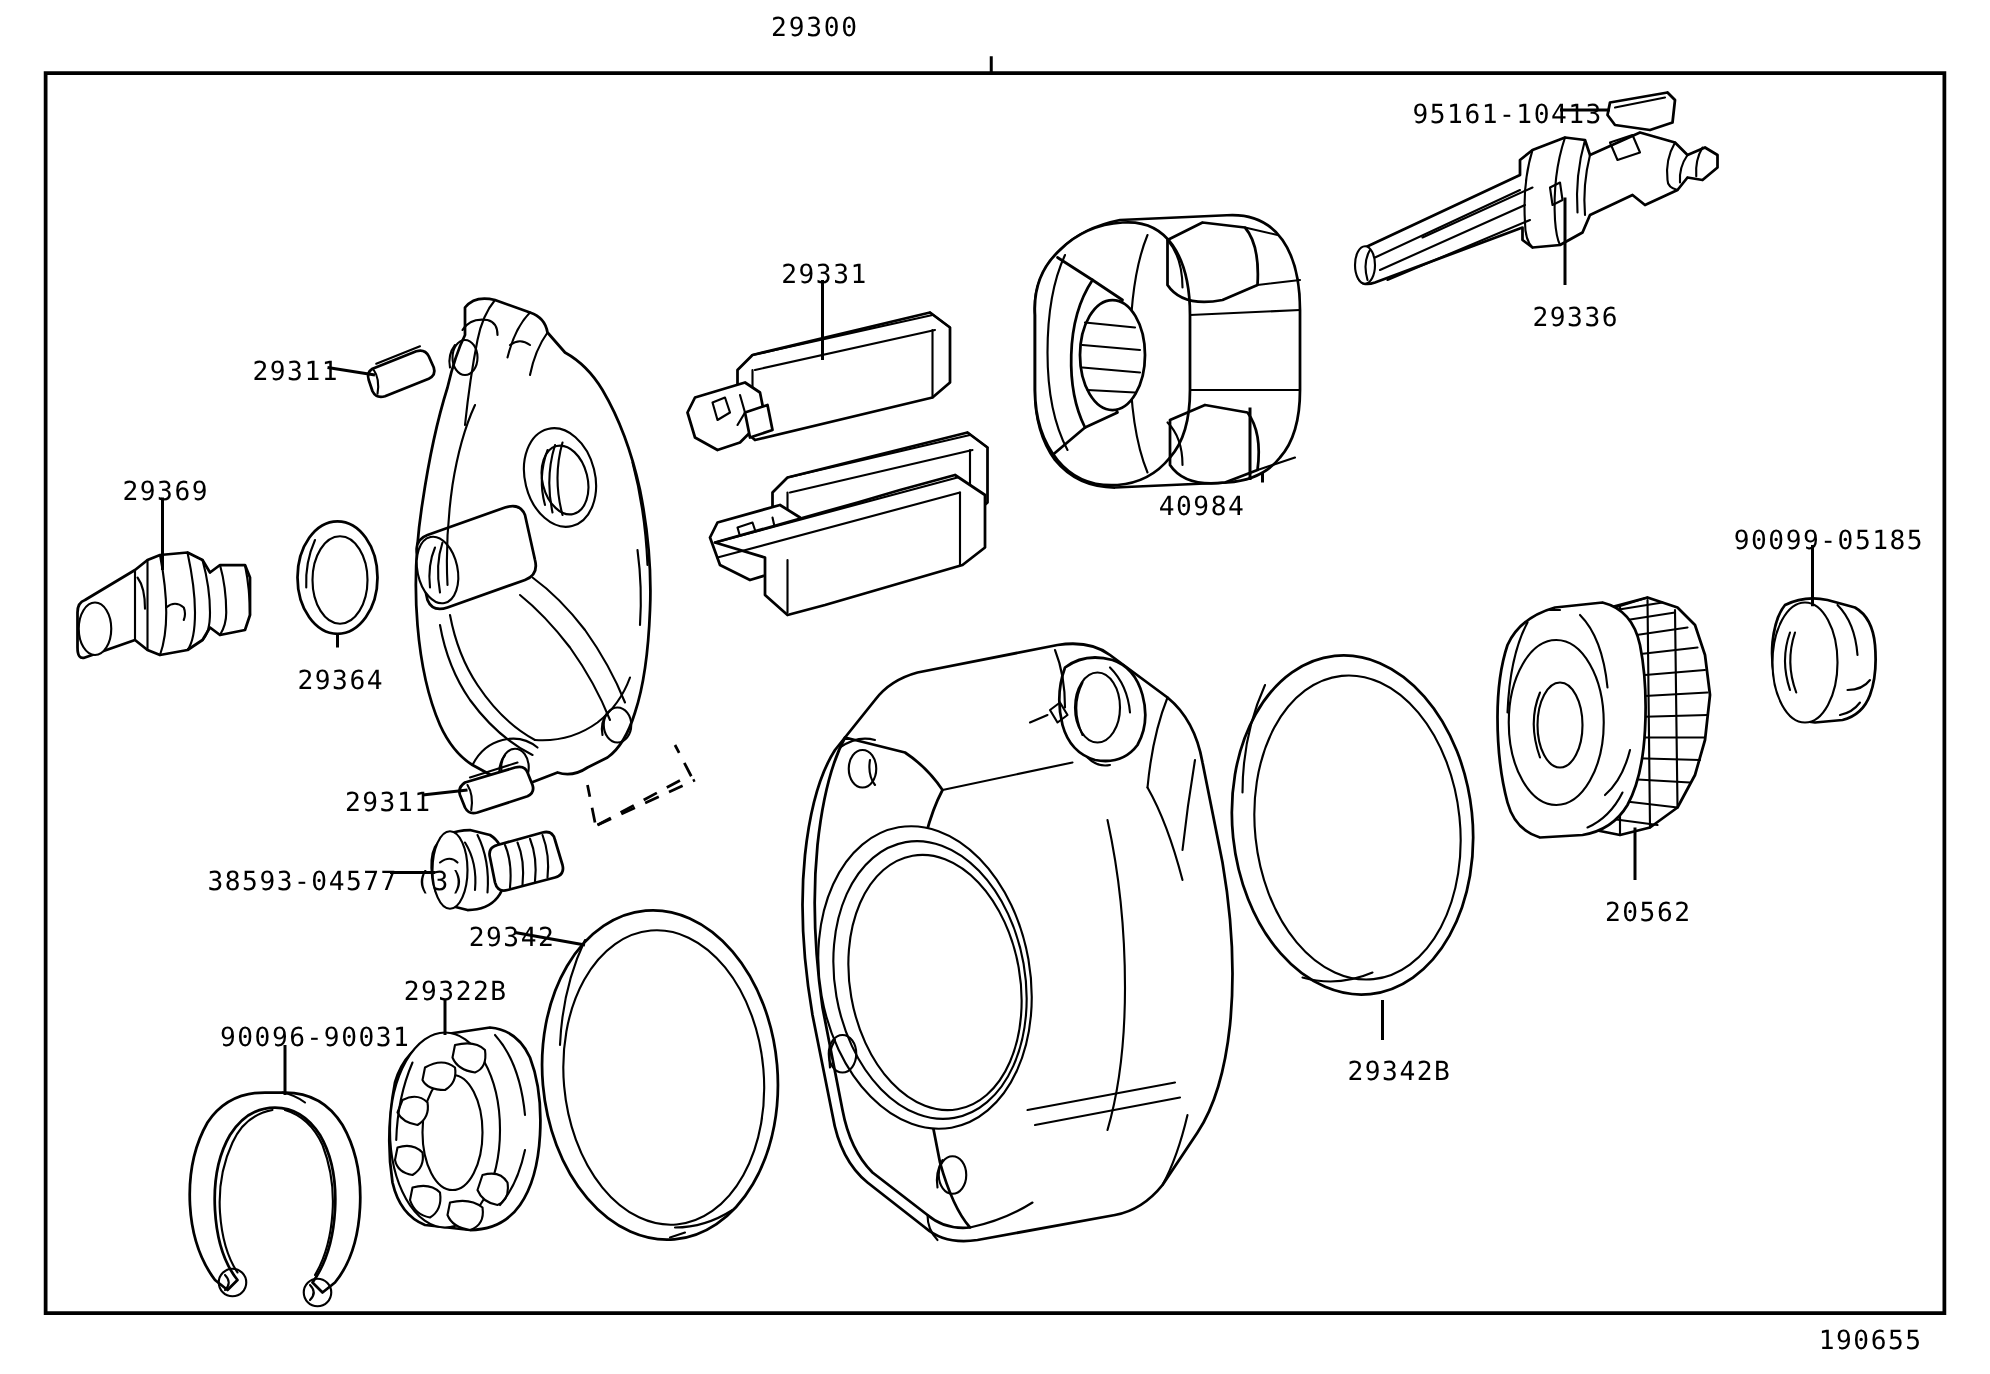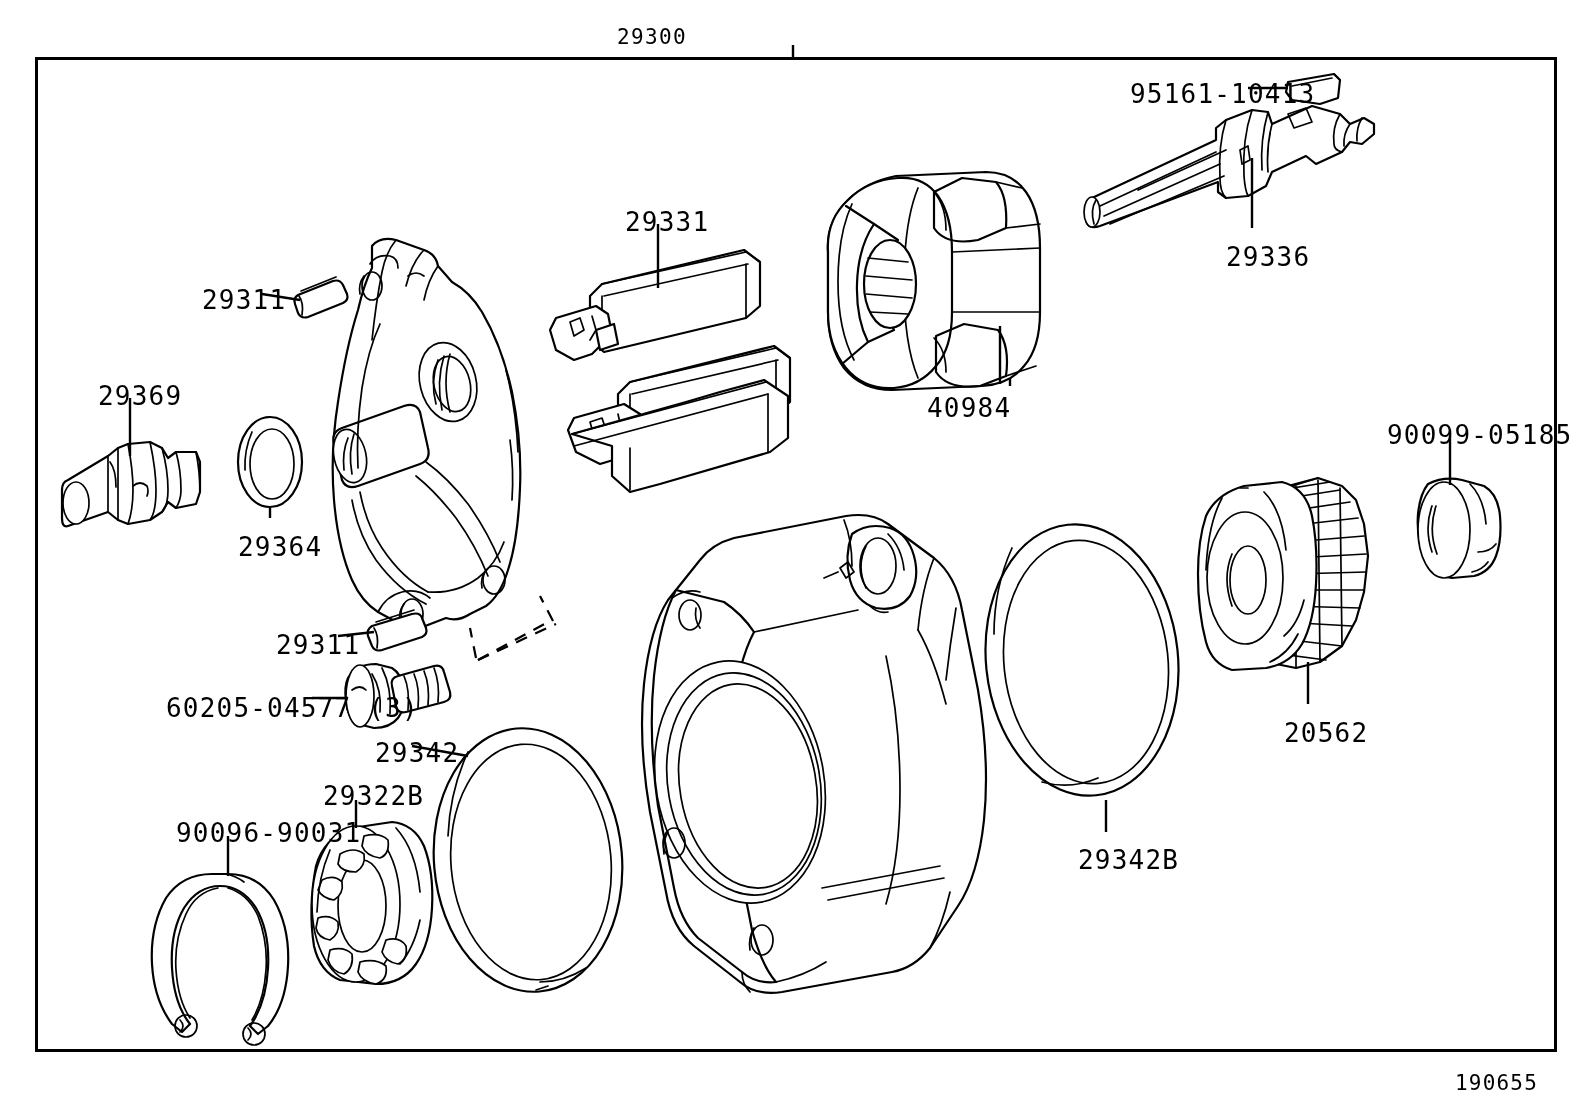--- a/index.html
+++ b/index.html
@@ -20,40 +20,39 @@
     position:absolute;
     left:35px; top:57px;
     width:1522px; height:995px;
     border:3px solid #000;
     box-sizing:border-box;
     background:#fff;
   }
   .lbl{
     position:absolute;
     font-family:"DejaVu Sans Mono","Liberation Mono",monospace;
-    font-size:26px;
+    font-size:21px;
     letter-spacing:1.2px;
     color:#000;
     white-space:nowrap;
     line-height:1;
   }
   #assy-label{
     position:absolute;
-    left:0; top:27px;
+    left:0; top:12px;
     width:1304px;
     text-align:center;
     font-size:21px;
     letter-spacing:1.4px;
   }
   #fig-id{
     position:absolute;
     left:1455px; top:1062px;
     font-size:21px;
     letter-spacing:1.2px;
-    margin-top:11px;
   }
   svg#art{
     position:absolute;
     left:0; top:0;
     width:1592px; height:1099px;
     pointer-events:none;
   }
   svg#art *{
     vector-effect:non-scaling-stroke;
   }
@@ -510,20 +509,20 @@
   <div class="lbl" style="left:98px;top:383px">29369</div>
   <div class="lbl" style="left:238px;top:534px">29364</div>
   <div class="lbl" style="left:625px;top:209px">29331</div>
   <div class="lbl" style="left:927px;top:395px">40984</div>
   <div class="lbl" style="left:1130px;top:81px">95161-10413</div>
   <div class="lbl" style="left:1226px;top:244px">29336</div>
   <div class="lbl" style="left:1387px;top:422px">90099-05185</div>
   <div class="lbl" style="left:1284px;top:720px">20562</div>
   <div class="lbl" style="left:1078px;top:847px">29342B</div>
   <div class="lbl" style="left:276px;top:632px">29311</div>
-  <div class="lbl" style="left:166px;top:695px">60205-04577 (3)</div>
+  <div class="lbl" style="left:166px;top:695px">38593-04577 (3)</div>
   <div class="lbl" style="left:375px;top:740px">29342</div>
   <div class="lbl" style="left:323px;top:783px">29322B</div>
   <div class="lbl" style="left:176px;top:820px">90096-90031</div>
 
   <div id="fig-id" class="lbl">190655</div>
 
 </div>
 
 </body></html>

